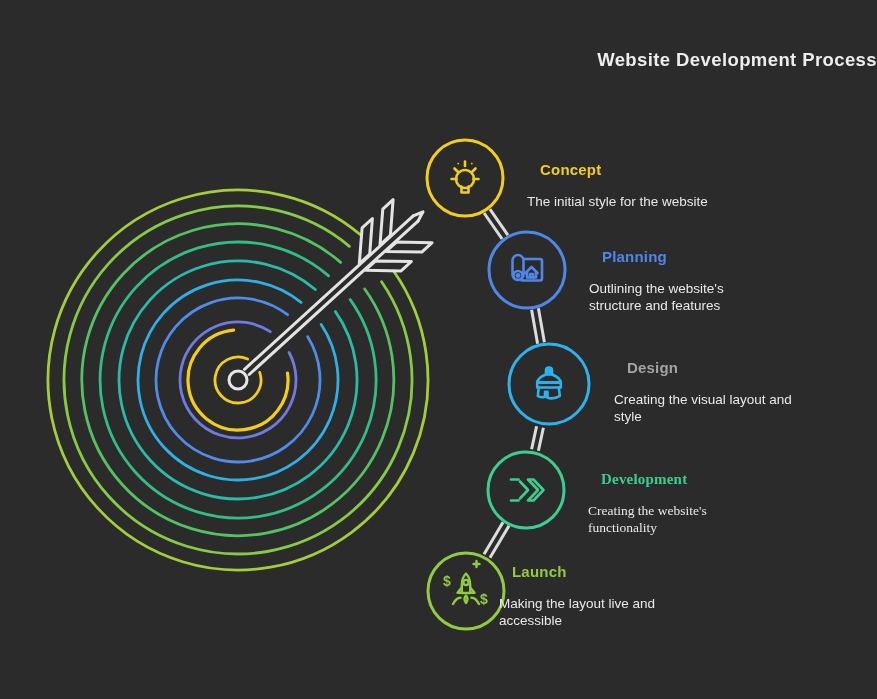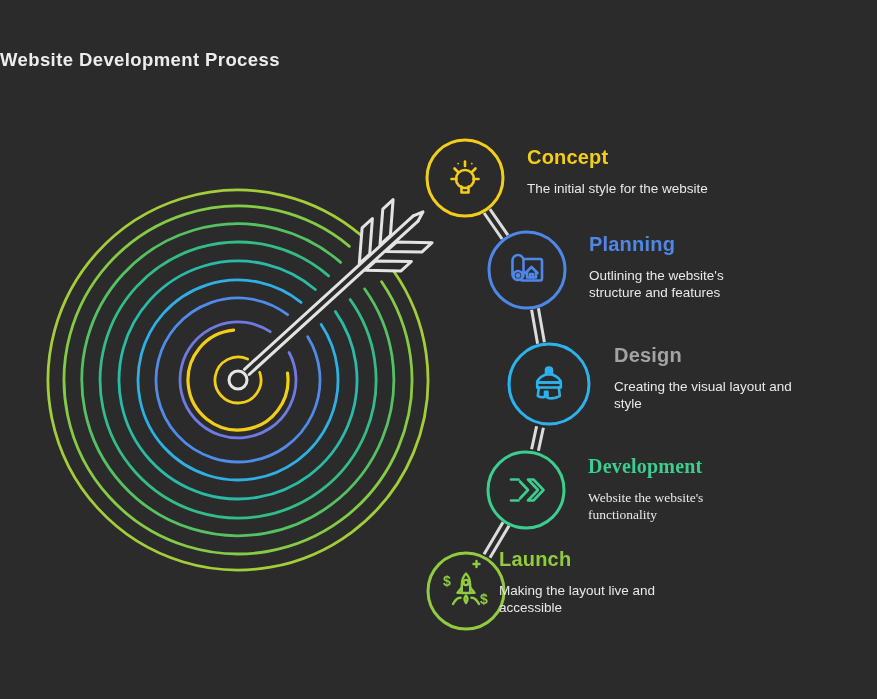--- a/index.html
+++ b/index.html
@@ -3,26 +3,26 @@
 <meta charset="utf-8">
 <style>
   html,body{margin:0;padding:0;background:#222;}
   .canvas{
     position:relative;width:877px;height:699px;overflow:hidden;
     background:#2B2B2B;
     font-family:"Liberation Sans",sans-serif;
   }
   .main-title{
     position:absolute;top:49px;left:0;width:877px;margin:0;
-    text-align:left;font-size:18.5px;font-weight:700;letter-spacing:.4px;
+    text-align:right;font-size:18.5px;font-weight:700;letter-spacing:.4px;
     color:#EDEDED;
   }
   .art{position:absolute;top:0;left:0;}
   .step-text{position:absolute;}
-  .step-title{font-size:20px;font-weight:700;letter-spacing:.2px;line-height:20px;margin:0;}
+  .step-title{font-size:15px;font-weight:700;letter-spacing:.2px;line-height:20px;margin:13px;}
   .step-desc{font-size:13.5px;font-weight:400;color:#E9E9E9;line-height:17px;margin:13px 0 0 0;}
   .step-text.concept{left:527px;top:147px;width:240px;}
   .step-text.planning{left:589px;top:234px;width:170px;}
   .step-text.design{left:614px;top:345px;width:205px;}
   .step-text.development{left:588px;top:456px;width:162px;font-family:Liberation Serif, serif;}
   .step-text.launch{left:499px;top:549px;width:196px;}
   svg text.money{font-family:"Liberation Sans",sans-serif;font-weight:700;}
 </style>
 </head>
 <body>
@@ -132,21 +132,21 @@
     <p class="step-desc">Outlining the website's structure and features</p>
   </div>
 
   <div class="step-text design">
     <p class="step-title" style="color: #a3a3a3;">Design</p>
     <p class="step-desc">Creating the visual layout and style</p>
   </div>
 
   <div class="step-text development">
     <p class="step-title" style="color: rgb(59, 206, 142);">Development</p>
-    <p class="step-desc">Website the website's functionality</p>
+    <p class="step-desc">Creating the website's functionality</p>
   </div>
 
   <div class="step-text launch">
     <p class="step-title" style="color: rgb(144, 203, 64);">Launch</p>
     <p class="step-desc">Making the layout live and accessible</p>
   </div>
 
 </div>
 
 </body></html>

